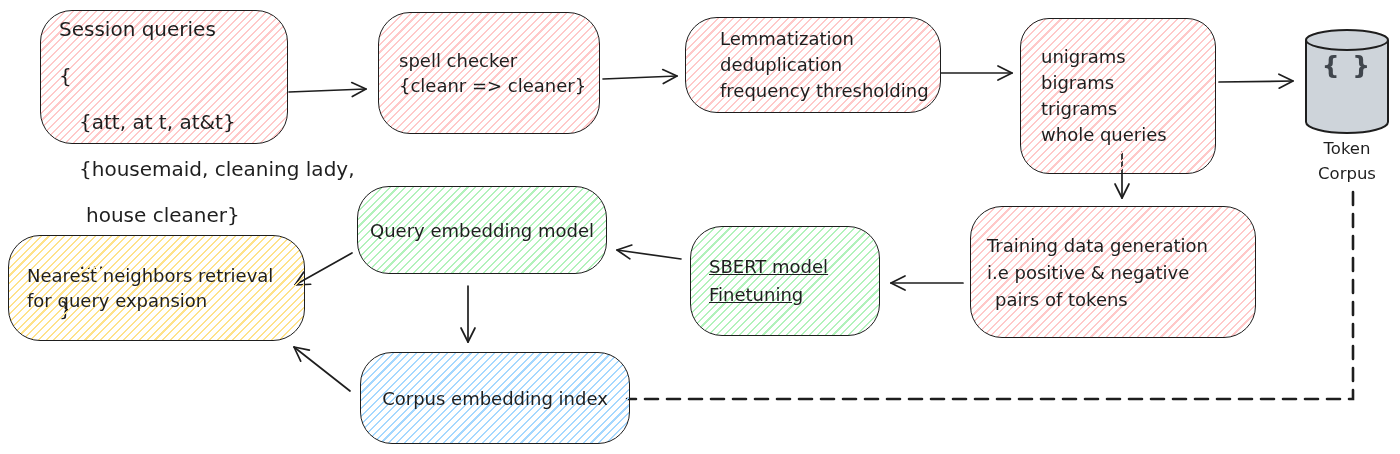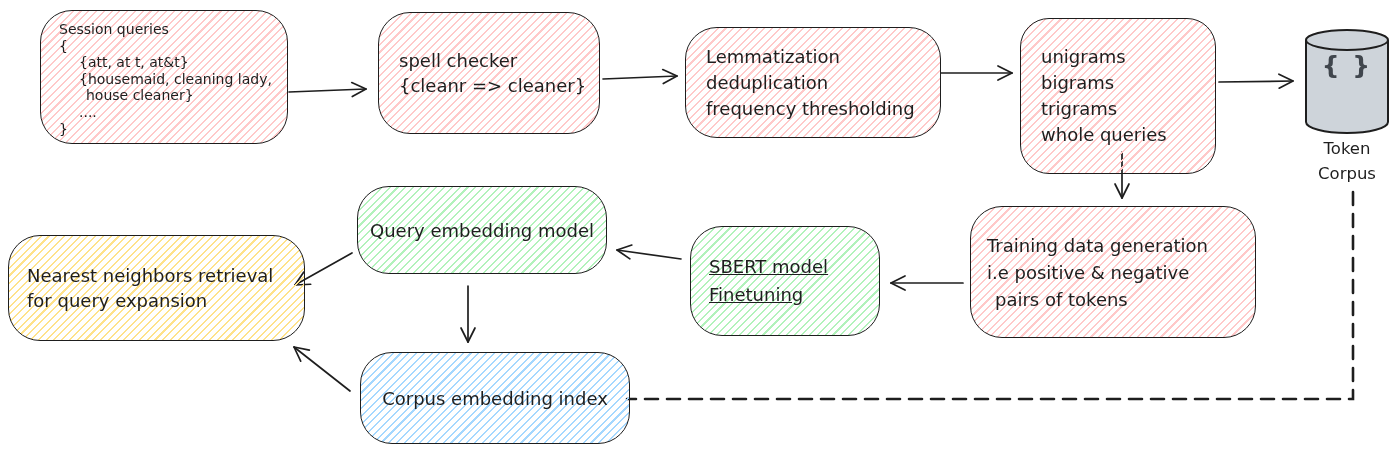--- a/index.html
+++ b/index.html
@@ -15,21 +15,21 @@
   .node{
     position:absolute; box-sizing:border-box;
     border:1.7px solid var(--stroke); border-radius:32px;
     display:flex; flex-direction:column; justify-content:center;
   }
   .hatch-pink  {background-image:repeating-linear-gradient(135deg, var(--pink)   0 1.5px, transparent 1.5px 5.5px);}
   .hatch-green {background-image:repeating-linear-gradient(135deg, var(--green)  0 1.5px, transparent 1.5px 5.5px);}
   .hatch-blue  {background-image:repeating-linear-gradient(135deg, var(--blue)   0 1.5px, transparent 1.5px 5.5px);}
   .hatch-yellow{background-image:repeating-linear-gradient(135deg, var(--yellow) 0 1.5px, transparent 1.5px 5.5px);}
   .ln{white-space:pre;}
-  .small{font-size:14px; line-height:16.6px;}
+  .small{font-size:20px; line-height:16.6px;gap:30px;}
   .big{font-size:18px;}
   .ind1{margin-left:20px;} .ind2{margin-left:27px;} .ind3{margin-left:8px;}
   .center-text{align-items:center;justify-content:center;}
   .cyl-wrap{position:absolute; left:1303px; top:27px; width:88px; height:110px;}
   .cyl-symbol{
     position:absolute; left:0; top:24px; width:88px; text-align:center;
     font-size:25px; font-weight:bold; color:#40464d; letter-spacing:2px;
   }
   .cyl-label{
     position:absolute; width:110px; text-align:center; font-size:16.5px;
@@ -71,21 +71,21 @@
     <div class="ln ind2">house cleaner}</div>
     <div class="ln ind1">....</div>
     <div class="ln">}</div>
   </div>
 
   <div class="node hatch-pink big" style="left:378px;top:12px;width:222px;height:122px;padding-left:20px;line-height:25px;">
     <div class="ln">spell checker</div>
     <div class="ln">{cleanr =&gt; cleaner}</div>
   </div>
 
-  <div class="node hatch-pink big" style="left:685px;top:17px;width:256px;height:111px;padding-left:20px;line-height:26px;margin-top:10px;">
+  <div class="node hatch-pink big" style="left:685px;top:17px;width:256px;height:96px;padding-left:34px;line-height:26px;">
     <div class="ln">Lemmatization</div>
     <div class="ln">deduplication</div>
     <div class="ln">frequency thresholding</div>
   </div>
 
   <div class="node hatch-pink big" style="left:1020px;top:18px;width:196px;height:156px;padding-left:20px;line-height:26px;border-radius:29px;">
     <div class="ln">unigrams</div>
     <div class="ln">bigrams</div>
     <div class="ln">trigrams</div>
     <div class="ln">whole queries</div>

